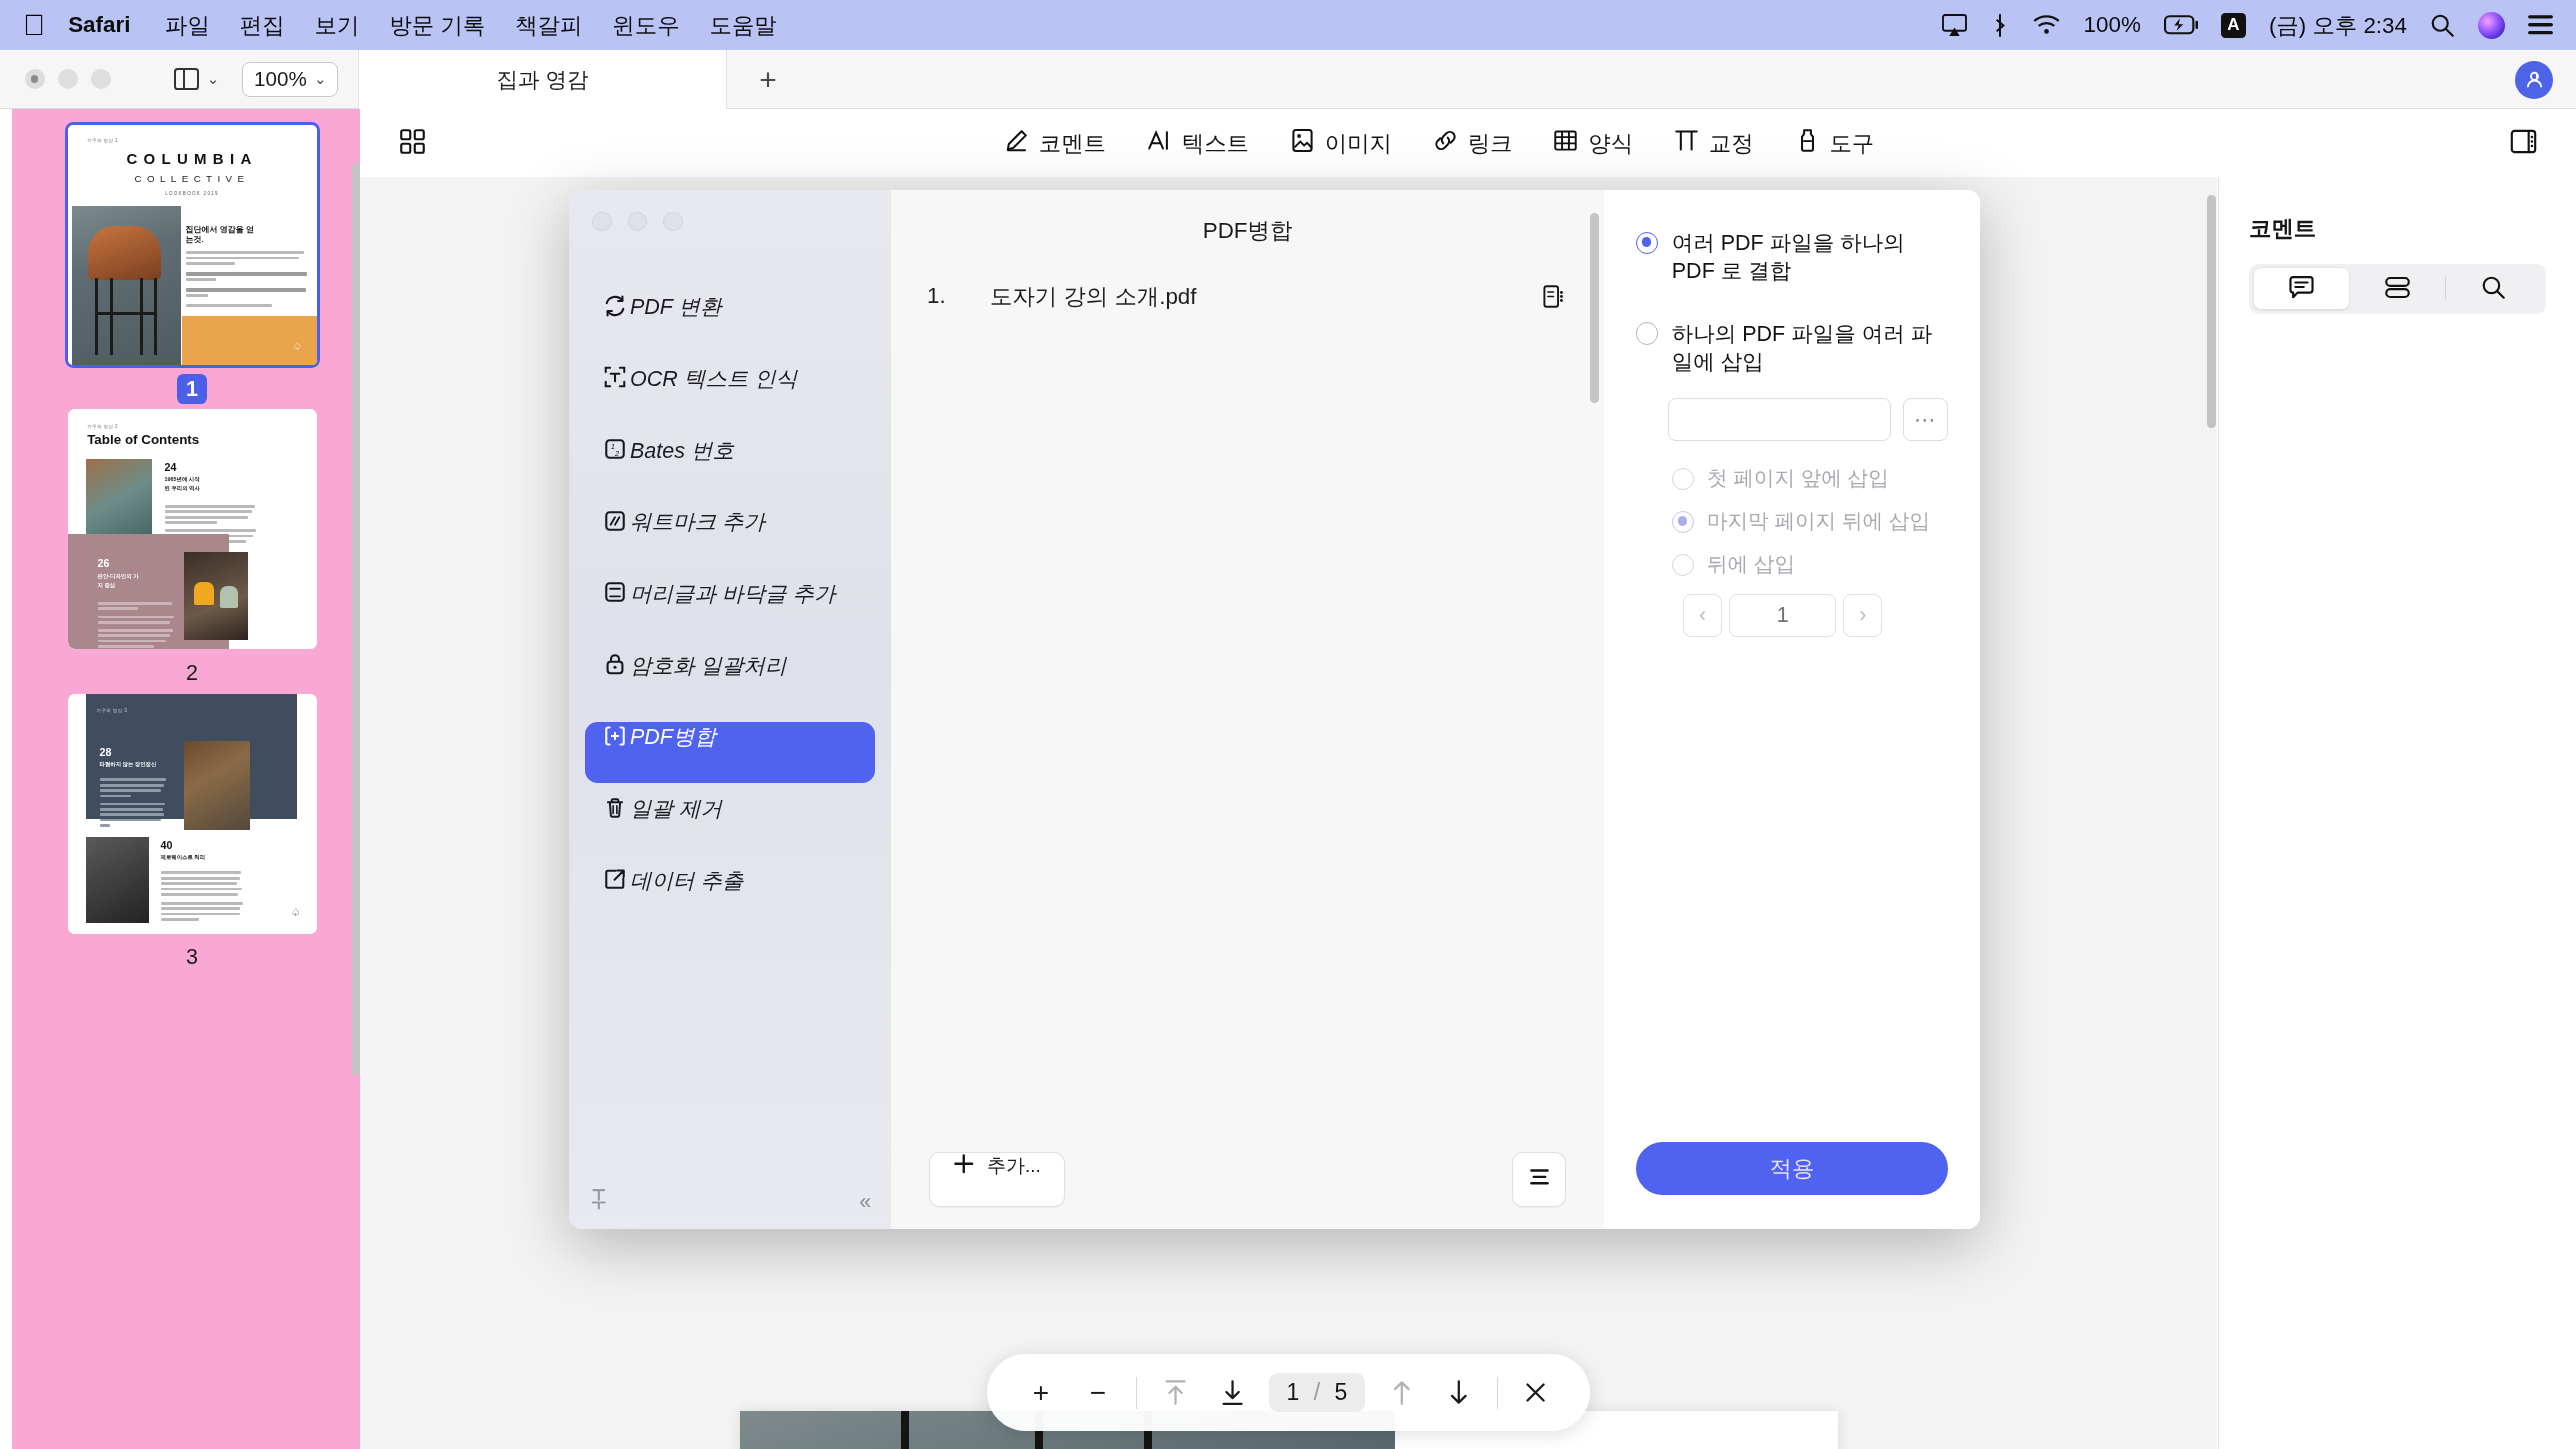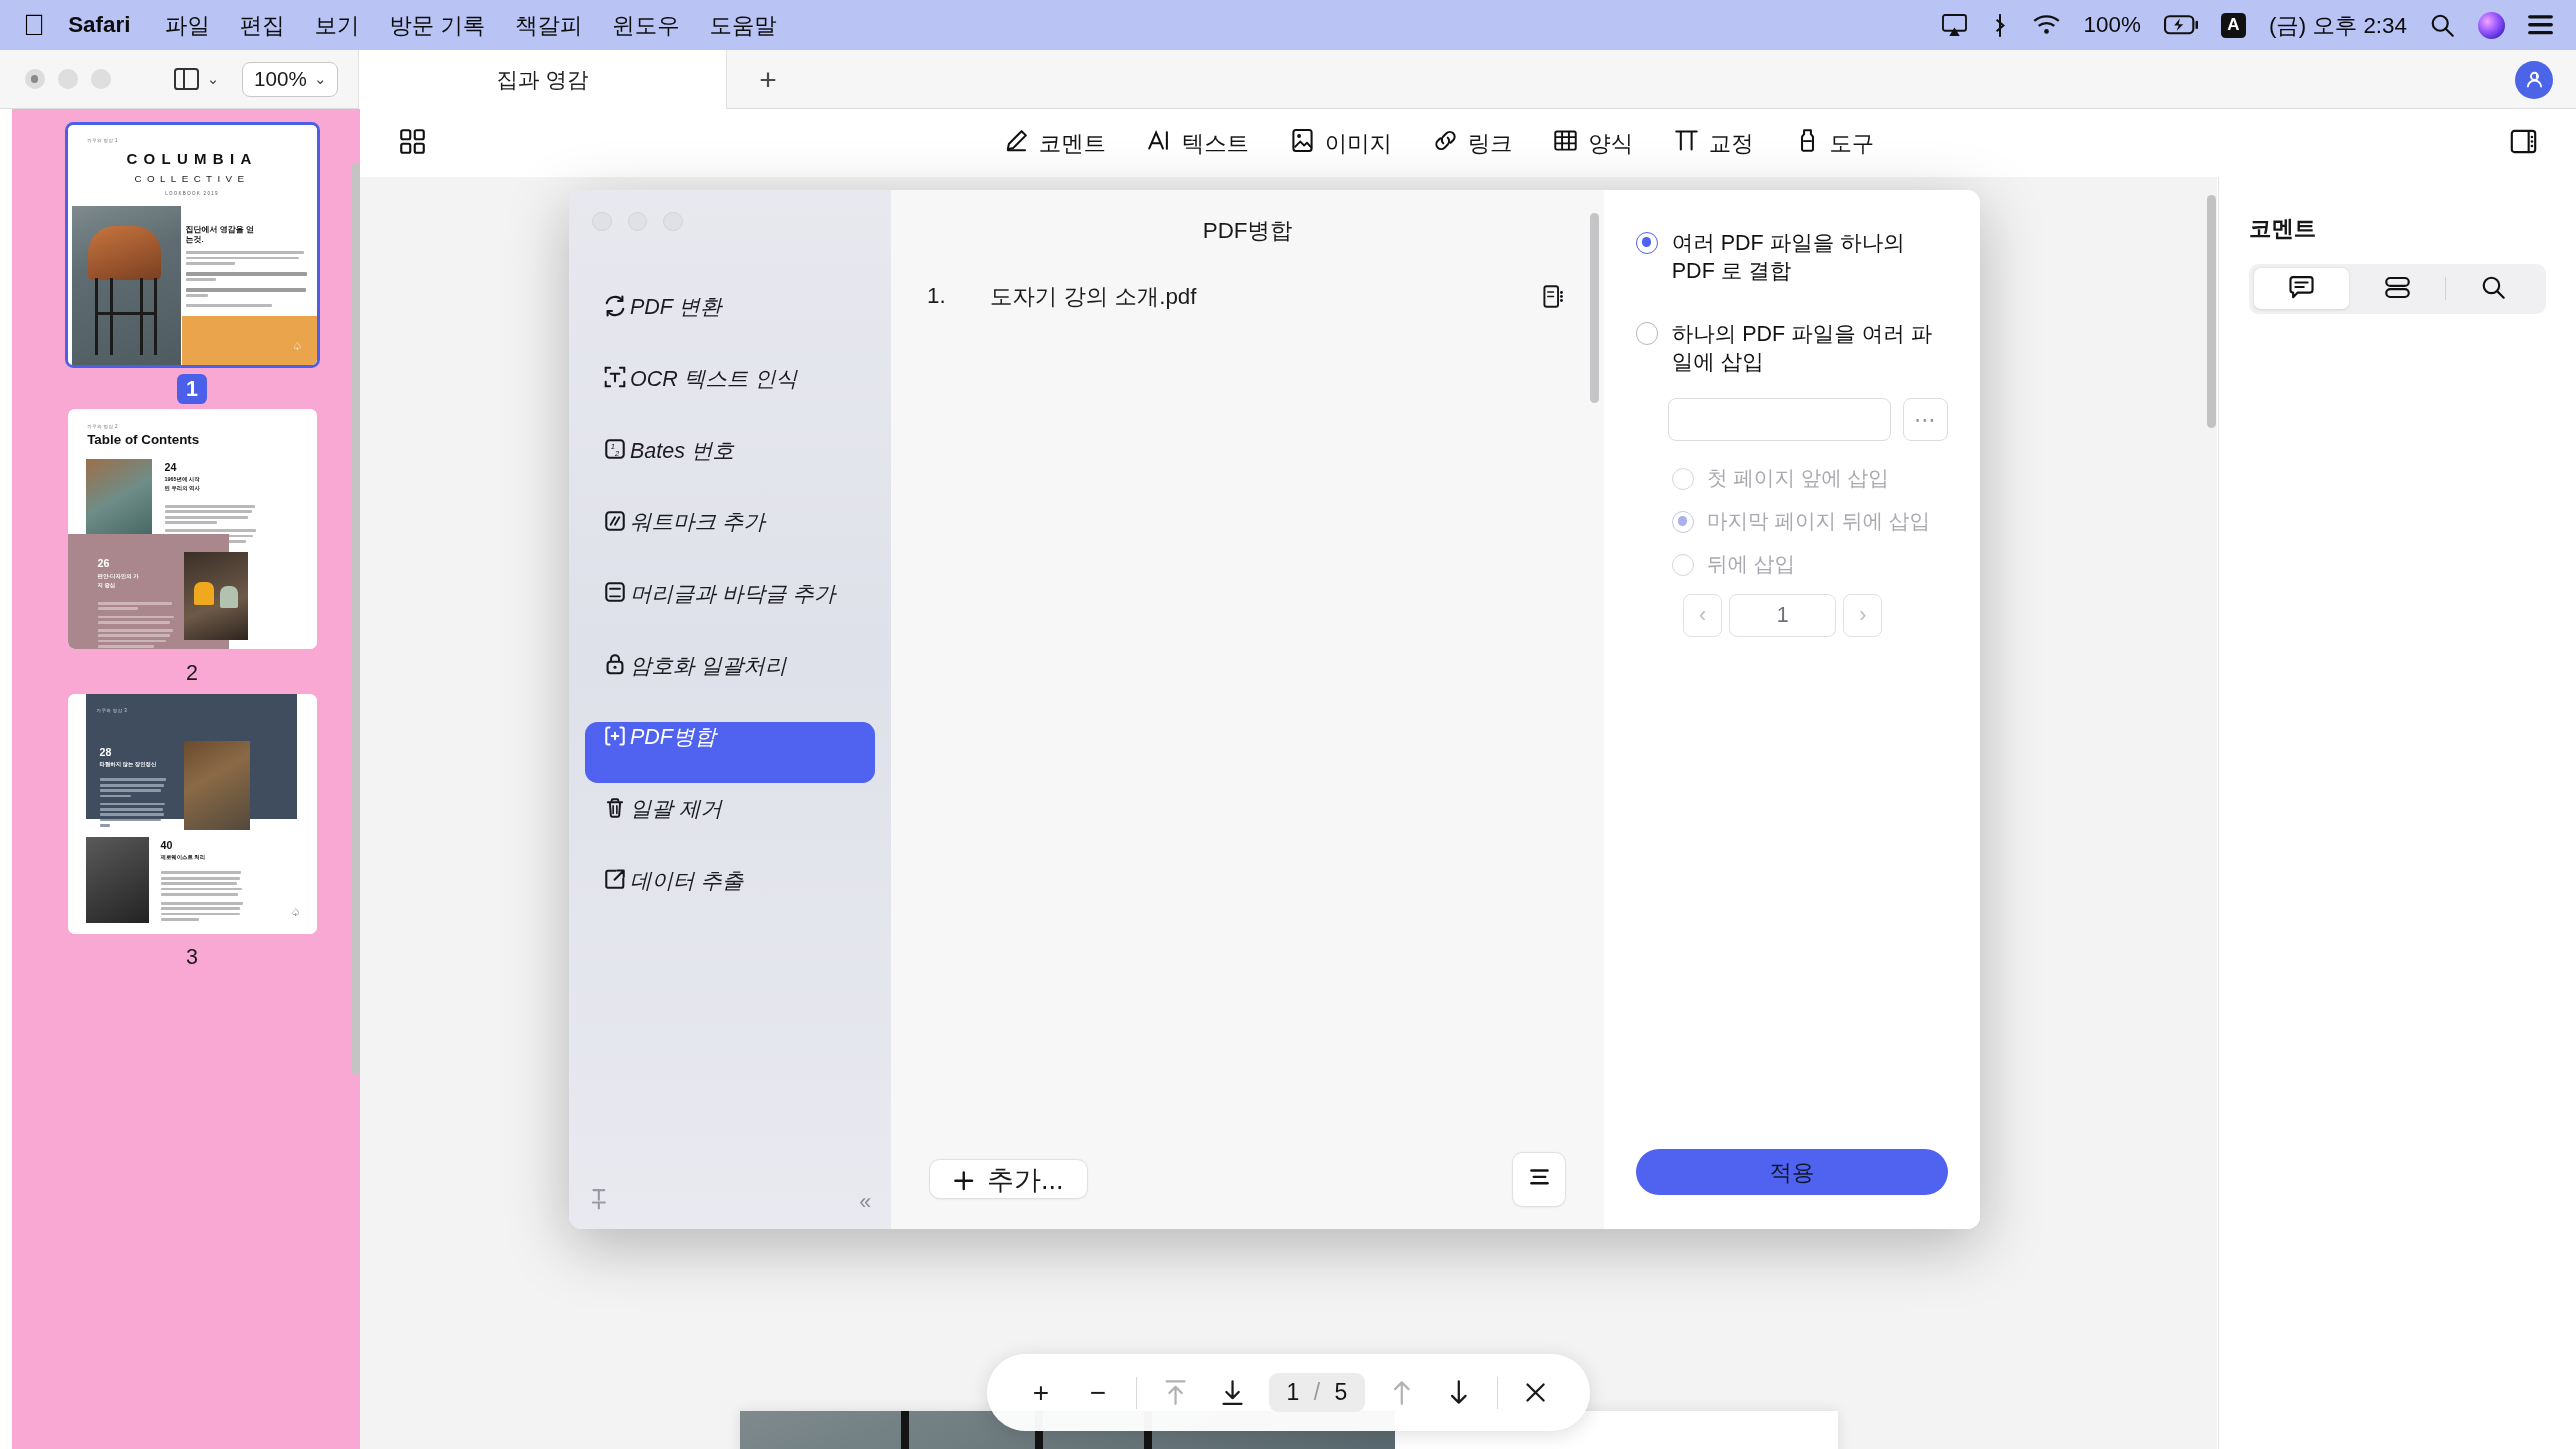--- a/index.html
+++ b/index.html
@@ -251,22 +251,22 @@
   .m-center { flex:1; background:#f7f7f8; position:relative; display:flex; flex-direction:column; }
   .m-title { text-align:center; font-size: 22.4px; color:#1a1a1a; padding: 25px 0 0 0; }
   .m-filelist { padding: 25px 36px 0 36px; flex: 1; }
   .m-filerow { display:flex; align-items:center; height: 50px; font-size: 22.4px; color:#1c1c1c; }
   .m-filerow .idx { width: 63px; color:#1c1c1c; }
   .m-filerow .fname { flex:1; }
   .m-filerow .fico { width: 30px; display:flex; justify-content:center; }
   .m-centerfooter { height: 100px; display:flex; align-items:center; padding: 0 38px; }
   .btn-add {
     background:#fff; border:0.9px solid #e0e0e2; border-radius: 10.7px;
-    height: 40px; padding: 0 23px; display:flex; align-items:flex-end; gap: 12.5px;
-    font-size: 27px; color:#1a1a1a; box-shadow: 0 0.9px 1.8px rgba(0,0,0,.05);
+    height: 55px; padding: 0 23px; display:flex; align-items:flex-start; gap: 12.5px;
+    font-size: 19px; color:#1a1a1a; box-shadow: 0 0.9px 1.8px rgba(0,0,0,.05);
   }
   .btn-list {
     margin-left:auto; background:#fff; border:0.9px solid #e0e0e2; border-radius: 10.7px;
     width: 54px; height: 55px; display:flex; align-items:center; justify-content:center;
     font-size: 24px; color:#1a1a1a; box-shadow: 0 0.9px 1.8px rgba(0,0,0,.05);
   }
   .m-scroll { position:absolute; right: 5.4px; top: 23px; width:9px; height: 190px; background:#c5c5c8; border-radius:4.5px; }
 
   .m-right { width: 376px; flex: 0 0 376px; background:#fff; position:relative; padding: 39px 32px 0 32px; }
   .radio-row { display:flex; gap: 13.4px; align-items:flex-start; margin-bottom: 34px; }
@@ -296,21 +296,21 @@
   .step-btn {
     width: 39px; height: 43px; border:0.9px solid #e0e0e5; border-radius: 8px;
     display:flex;align-items:center;justify-content:center; color:#bcbcc4; font-size: 21.5px;
   }
   .step-val {
     width: 107px; height: 43px; border:0.9px solid #e0e0e5; border-radius: 8px;
     display:flex;align-items:center;justify-content:center; font-size: 21.5px; color:#6f6f77;
   }
   .btn-apply {
     position:absolute; left: 32px; right: 32px; bottom: 34px;
-    height: 46px; border-radius: 29px; background:#4f62f0; color:#0f172a;
+    height: 53px; border-radius: 29px; background:#4f62f0; color:#e5e5e5;
     display:flex;align-items:center;justify-content:center; font-size: 22.4px;
   }
 </style>
 </head>
 <body>
 
 <div id="menubar">
   <div class="mb-left">
     <span class="apple"></span>
     <span class="mb-item app-name">Safari</span>

